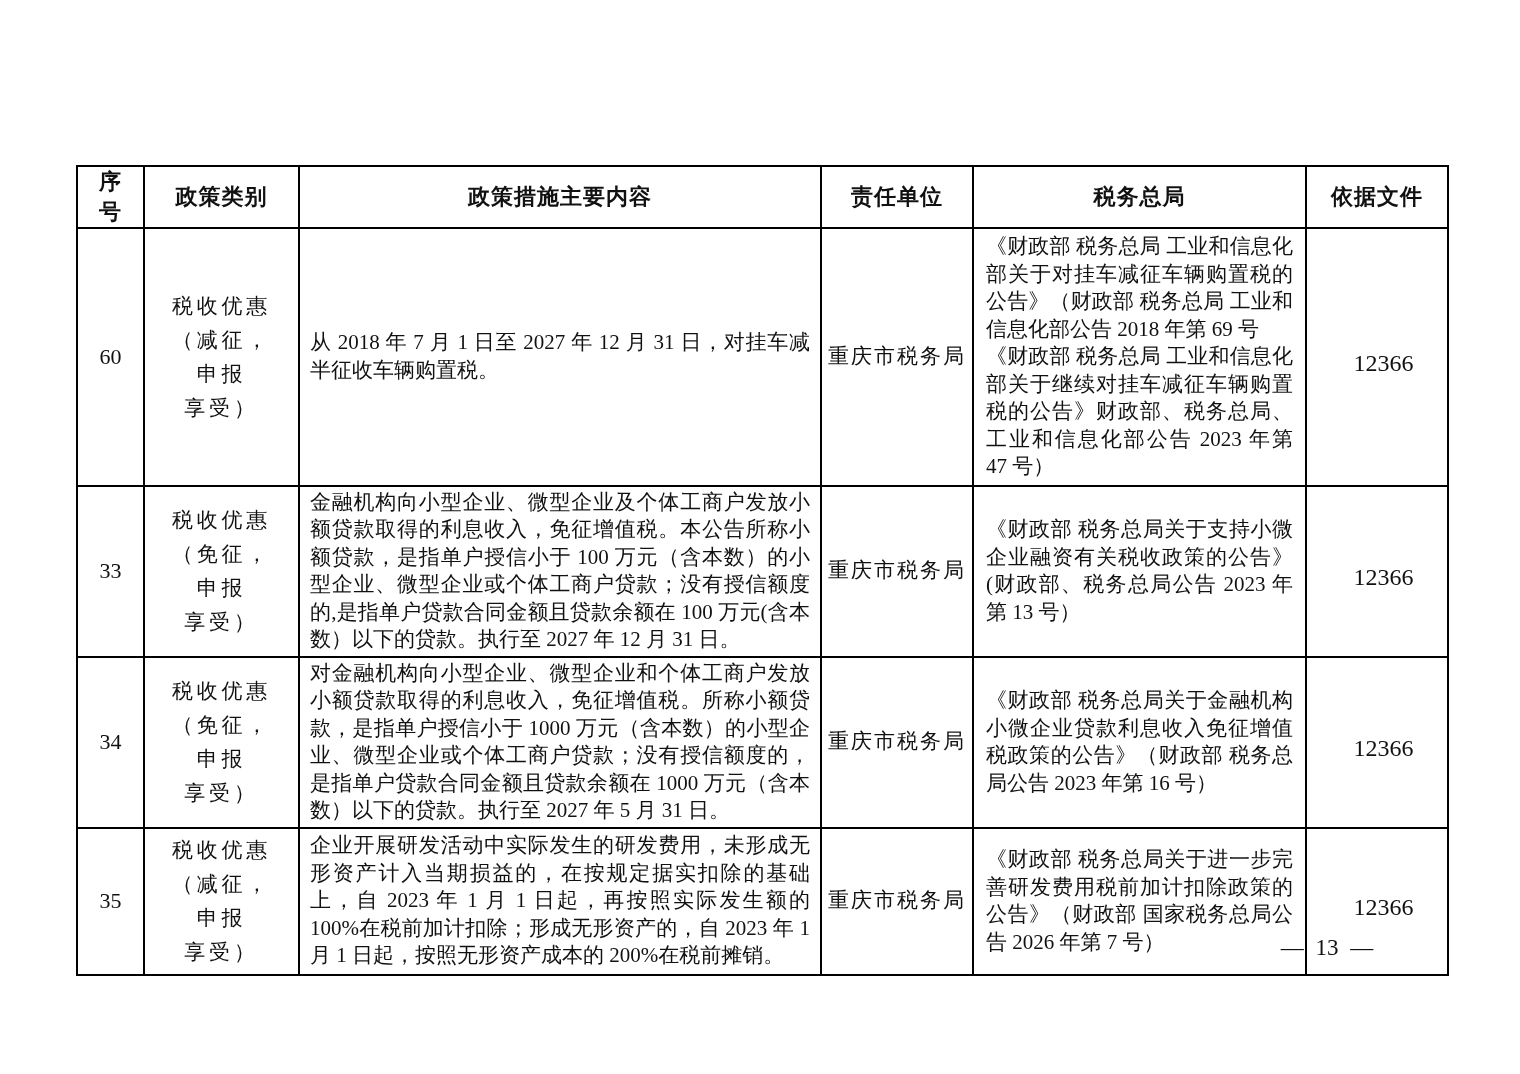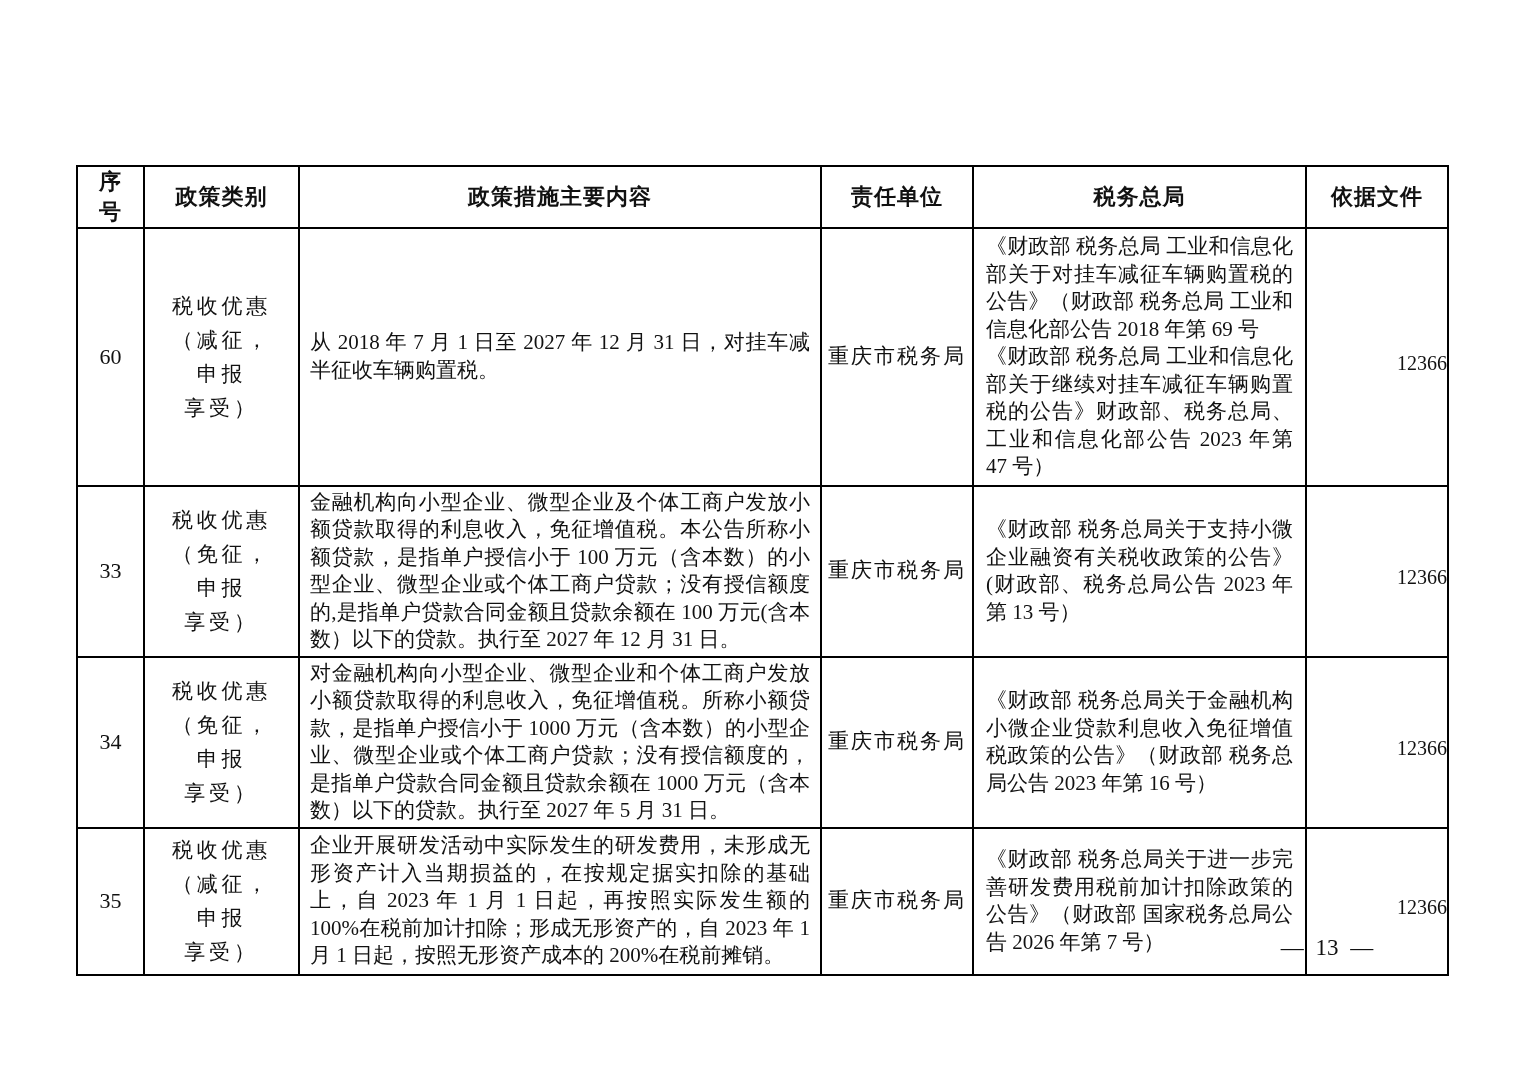--- a/index.html
+++ b/index.html
@@ -65,23 +65,23 @@
     letter-spacing: 2px;
     padding: 0 2px;
     border-radius: 28px;
   }
   td.cell-basis {
     text-align: justify;
     white-space: pre-line;
     padding: 4px 12px;
   }
   td.cell-contact {
-    text-align: right;
+    text-align: center;
     padding: 13px 0 0 13px;
-    font-size: 20px;
+    font-size: 24px;
   }
   tr.row-32 { height: 220px; }
   tr.row-33 { height: 163px; }
   tr.row-34 { height: 167px; }
   tr.row-35 { height: 147px; }
   .page-number {
     position: absolute;
     left: 1252px;
     top: 911px;
     width: 150px;

